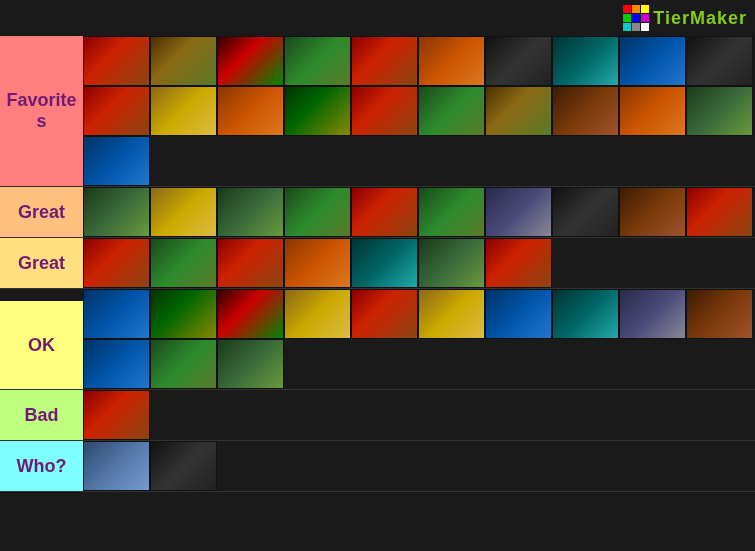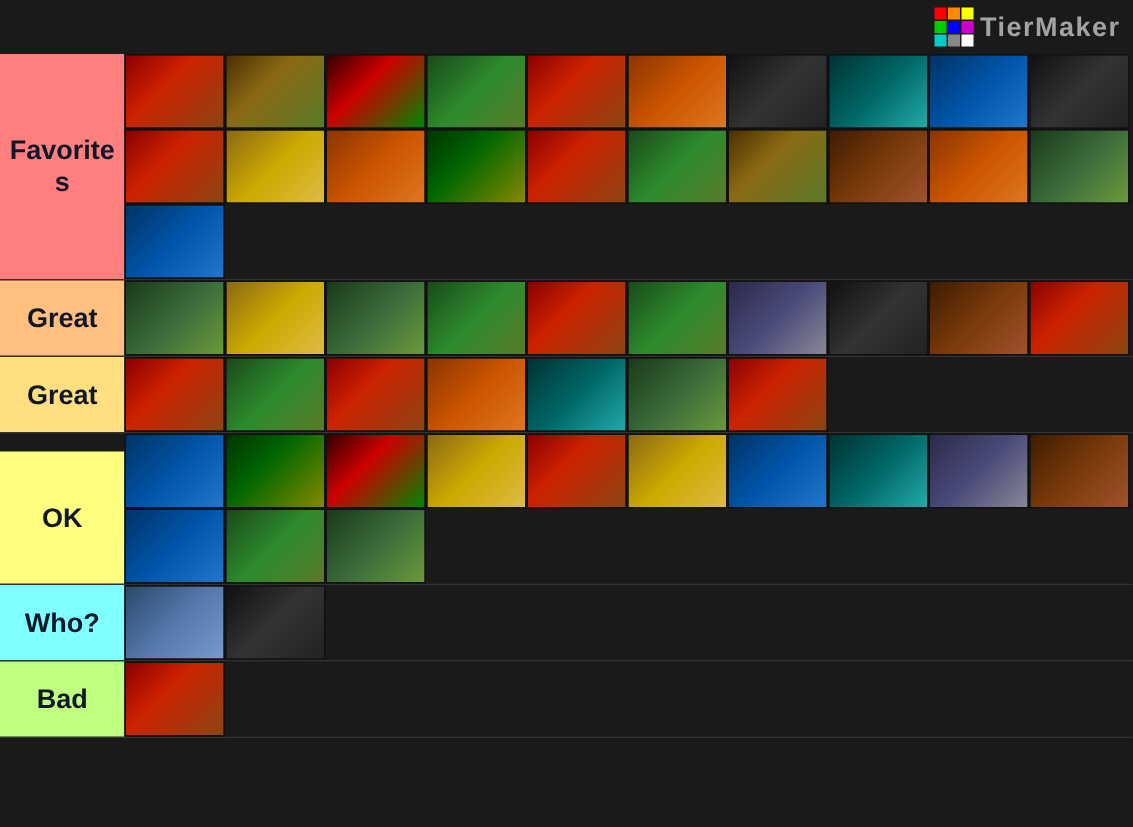--- a/index.html
+++ b/index.html
@@ -40,21 +40,21 @@
       grid-template-rows: repeat(3, 8px);
       gap: 1px;
     }
 
     .logo-cell {
       width: 8px;
       height: 8px;
     }
 
     .logo-text {
-      color: #a3a3a3;
+      color: #84cc16;
       font-size: 18px;
       font-weight: bold;
       letter-spacing: 1px;
     }
 
     .tiers-wrapper {
       flex: 1;
       display: flex;
       flex-direction: column;
       overflow: hidden;
@@ -68,21 +68,21 @@
     }
 
     .tier-label {
       width: 83px;
       min-width: 83px;
       display: flex;
       align-items: center;
       justify-content: center;
       font-size: 18px;
       font-weight: bold;
-      color: #0f172a;
+      color: #701a75;
       text-align: center;
       padding: 4px;
       word-break: break-word;
     }
 
     .tier-images {
       flex: 1;
       display: flex;
       flex-wrap: wrap;
       align-content: flex-start;
@@ -333,34 +333,34 @@
           </div>
         <div class="img-cell">
             <div class="img-placeholder img-train-green"></div>
           </div>
         <div class="img-cell">
             <div class="img-placeholder img-outdoor"></div>
           </div>
       </div>
     </div>
 
+    <div class="tier-row tier-row-bad">
+      <div class="tier-label tier-bad">Bad</div>
+      <div class="tier-images">
+        <div class="img-cell">
+            <div class="img-placeholder img-train-red"></div>
+          </div>
+      </div>
+    </div>
+
     <div class="tier-row tier-row-who">
       <div class="tier-label tier-who">Who?</div>
       <div class="tier-images">
         <div class="img-cell">
             <div class="img-placeholder img-person"></div>
           </div>
         <div class="img-cell">
             <div class="img-placeholder img-train-black"></div>
           </div>
       </div>
     </div>
-
-    <div class="tier-row tier-row-bad">
-      <div class="tier-label tier-bad">Bad</div>
-      <div class="tier-images">
-        <div class="img-cell">
-            <div class="img-placeholder img-train-red"></div>
-          </div>
-      </div>
-    </div>
   </div>
 </div>
 
 </body></html>

